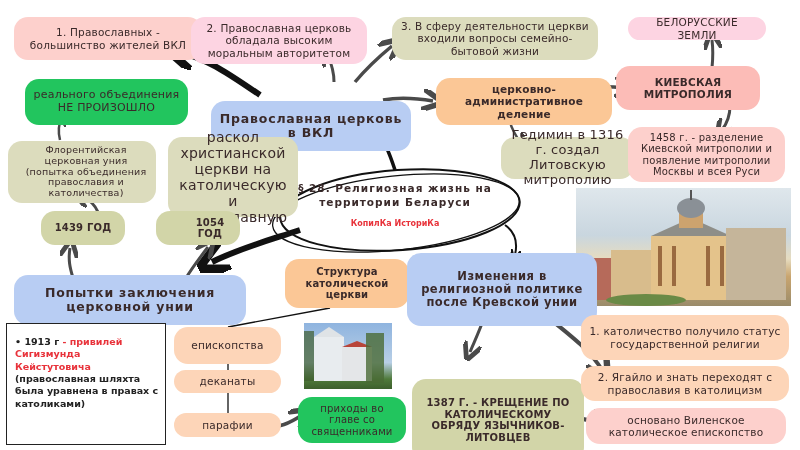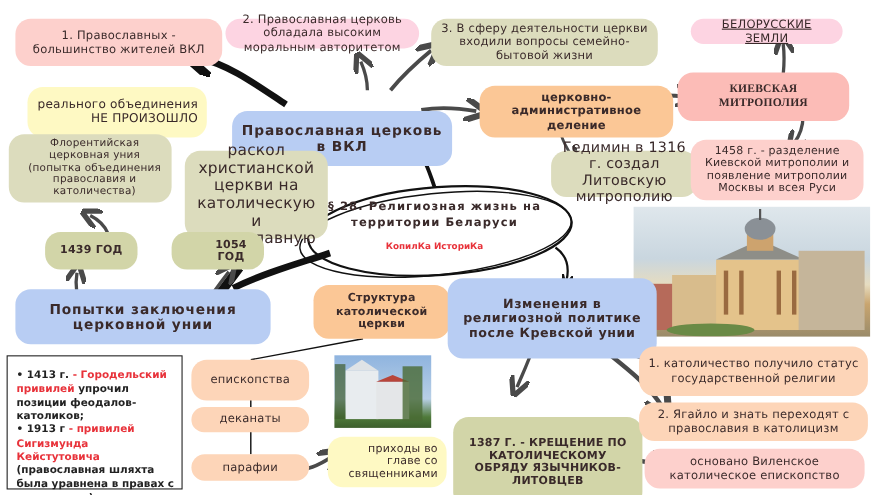--- a/index.html
+++ b/index.html
@@ -3,21 +3,21 @@
 <meta charset="utf-8">
 <style>
   * { box-sizing: border-box; margin: 0; padding: 0; }
   body { width: 800px; height: 450px; background: #ffffff; position: relative; overflow: hidden; font-family: "DejaVu Sans", sans-serif; color: #3a2a2a; }
   .box { position: absolute; border-radius: 14px; display: flex; align-items: center; justify-content: center; text-align: center; font-size: 10.5px; line-height: 1.15; padding: 4px 8px; letter-spacing: 0.2px; }
   .bold { font-weight: bold; }
   .pink-red { background: #fdd0cc; }
   .pink { background: #fdd4e2; }
   .olive { background: #dcdcbd; }
   .olive2 { background: #d2d5a8; }
-  .beige { background: #fef9c3; text-align: right; }
+  .beige { background: #22c55e; }
   .blue { background: #b8cdf3; }
   .orange { background: #fbc796; margin-left: 16px; }
   .salmon { background: #fcbcb7; }
   .peach { background: #fdd5b8; }
   svg.arrows { position: absolute; left: 0; top: 0; width: 800px; height: 450px; pointer-events: none; }
   .photo { position: absolute; overflow: hidden; }
   .legend-box { position: absolute; left: 6px; top: 323px; width: 160px; height: 122px; border: 1.5px solid #222; background: #fff; padding: 12px 6px 6px 8px; font-size: 9.5px; line-height: 1.3; font-weight: bold; color: #222; }
   .legend-box ul { list-style: none; }
   .legend-box li::before { content: "• "; }
   .red { color: #e8323a; }
@@ -65,30 +65,30 @@
   <path d="M545 315 C570 335, 590 350, 602 370" stroke="#4a4a4a" stroke-width="4" fill="none" marker-end="url(#ah)"></path>
   <path d="M540 408 C560 415, 580 420, 605 422" stroke="#4a4a4a" stroke-width="4" fill="none" marker-end="url(#ah)"></path>
   <path d="M260 428 C280 428, 290 423, 302 415" stroke="#4a4a4a" stroke-width="3.5" fill="none" marker-end="url(#ah)"></path>
 
   <path d="M330 308 L228 327" stroke="#111" stroke-width="1.3" fill="none"></path>
   <path d="M228 350 L228 370" stroke="#111" stroke-width="1.3" fill="none"></path>
   <path d="M228 392 L228 413" stroke="#111" stroke-width="1.3" fill="none"></path>
 </svg>
 
 <div class="box pink-red" style="left:14px;top:17px;width:188px;height:43px;">1.        Православных - большинство жителей ВКЛ</div>
-<div class="box pink" style="left:205px;top:17px;width:176px;height:27px;">2. Православная церковь обладала высоким моральным авторитетом</div>
+<div class="box pink" style="left:191px;top:17px;width:176px;height:47px;">2. Православная церковь обладала высоким моральным авторитетом</div>
 <div class="box olive" style="left:392px;top:17px;width:206px;height:43px;">3. В сферу деятельности церкви входили вопросы семейно-бытовой жизни</div>
-<div class="box pink" style="left:628px;top:17px;width:138px;height:23px;text-decoration:underline;">БЕЛОРУССКИЕ ЗЕМЛИ</div>
+<div class="box pink" style="left:628px;top:17px;width:138px;height:23px;">БЕЛОРУССКИЕ ЗЕМЛИ</div>
 
 <div class="box beige" style="left:25px;top:79px;width:163px;height:46px;font-size:11px;">реального объединения НЕ ПРОИЗОШЛО</div>
 <div class="box blue bold" style="left:211px;top:81px;width:200px;height:50px;font-size:12.5px;letter-spacing:0.8px;margin-top:20px;">Православная церковь в ВКЛ</div>
 <div class="box orange bold" style="left:420px;top:78px;width:176px;height:47px;font-size:10.5px;">церковно-административное деление</div>
-<div class="box salmon bold" style="left:616px;top:66px;width:156px;height:44px;font-size:10.5px;font-family:Liberation Serif, serif;">КИЕВСКАЯ МИТРОПОЛИЯ</div>
+<div class="box salmon bold" style="left:616px;top:66px;width:144px;height:44px;font-size:10.5px;">КИЕВСКАЯ МИТРОПОЛИЯ</div>
 
-<div class="box olive" style="left:8px;top:122px;width:148px;height:62px;font-size:9.5px;padding-left:16px;">Флорентийская церковная уния (попытка объединения православия и католичества)</div>
+<div class="box olive" style="left:8px;top:141px;width:148px;height:62px;font-size:9.5px;padding-left:16px;">Флорентийская церковная уния (попытка объединения православия и католичества)</div>
 <div class="box olive" style="left:168px;top:137px;width:130px;height:80px;font-size:14px;">раскол христианской церкви на католическую и православную</div>
 <div class="box olive" style="left:501px;top:137px;width:133px;height:42px;font-size:13px;">Гедимин в 1316 г. создал Литовскую митрополию</div>
 <div class="box pink-red" style="left:628px;top:127px;width:157px;height:55px;font-size:10px;">1458 г. - разделение Киевской митрополии и появление митрополии Москвы и всея Руси</div>
 
 <div class="box olive2 bold" style="left:41px;top:211px;width:84px;height:34px;font-size:10px;">1439 ГОД</div>
 <div class="box olive2 bold" style="left:156px;top:211px;width:84px;height:34px;font-size:10px;padding-left:32px;">1054 ГОД</div>
 
 <div class="center-title">§ 28. Религиозная жизнь на территории Беларуси</div>
 <div class="center-sub">КопилКа ИсториКа</div>
 
@@ -105,27 +105,26 @@
     <ellipse cx="70" cy="112" rx="40" ry="6" fill="#6a8a46"></ellipse>
     <g fill="#9a6a40">
         <rect x="82" y="58" width="4" height="40"></rect>
         <rect x="96" y="58" width="4" height="40"></rect>
         <rect x="130" y="58" width="4" height="40"></rect>
         <rect x="144" y="58" width="4" height="40"></rect>
       </g>
   </svg>
 </div>
 
-<div class="box blue bold" style="left:14px;top:263px;width:232px;height:50px;font-size:12.5px;letter-spacing:0.8px;">Попытки заключения церковной унии</div>
+<div class="box blue bold" style="left:14px;top:275px;width:232px;height:50px;font-size:12.5px;letter-spacing:0.8px;">Попытки заключения церковной унии</div>
 <div class="box orange bold" style="left:269px;top:259px;width:124px;height:49px;font-size:10px;">Структура католической церкви</div>
 <div class="box blue bold" style="left:407px;top:253px;width:190px;height:73px;font-size:11.5px;letter-spacing:0.5px;">Изменения в религиозной политике после Кревской унии</div>
 
 <div class="legend-box">
   <ul>
-    <li><span>1413 г.</span><span class="red"> - </span><span class="red">Городельский привилей</span><span>  упрочил позиции феодалов-католиков;</span></li>
     <li><span>1913 г</span><span class="red"> - </span><span class="red">привилей Сигизмунда Кейстутовича</span><span> (православная шляхта была уравнена в правах с католиками)</span></li>
   </ul>
 </div>
 
 <div class="box peach" style="left:174px;top:327px;width:107px;height:37px;font-size:10.5px;">епископства</div>
 <div class="box peach" style="left:174px;top:370px;width:107px;height:23px;font-size:10.5px;">деканаты</div>
 <div class="box peach" style="left:174px;top:413px;width:107px;height:24px;font-size:10.5px;">парафии</div>
 <div class="box beige" style="left:298px;top:397px;width:108px;height:46px;font-size:10px;">приходы во главе со священниками</div>
 
 <div class="photo" style="left:304px;top:323px;width:88px;height:66px;background:linear-gradient(180deg,#8fb4df 0%,#b8cfe6 60%,#4f7a3a 85%,#3d5f2d 100%);">

